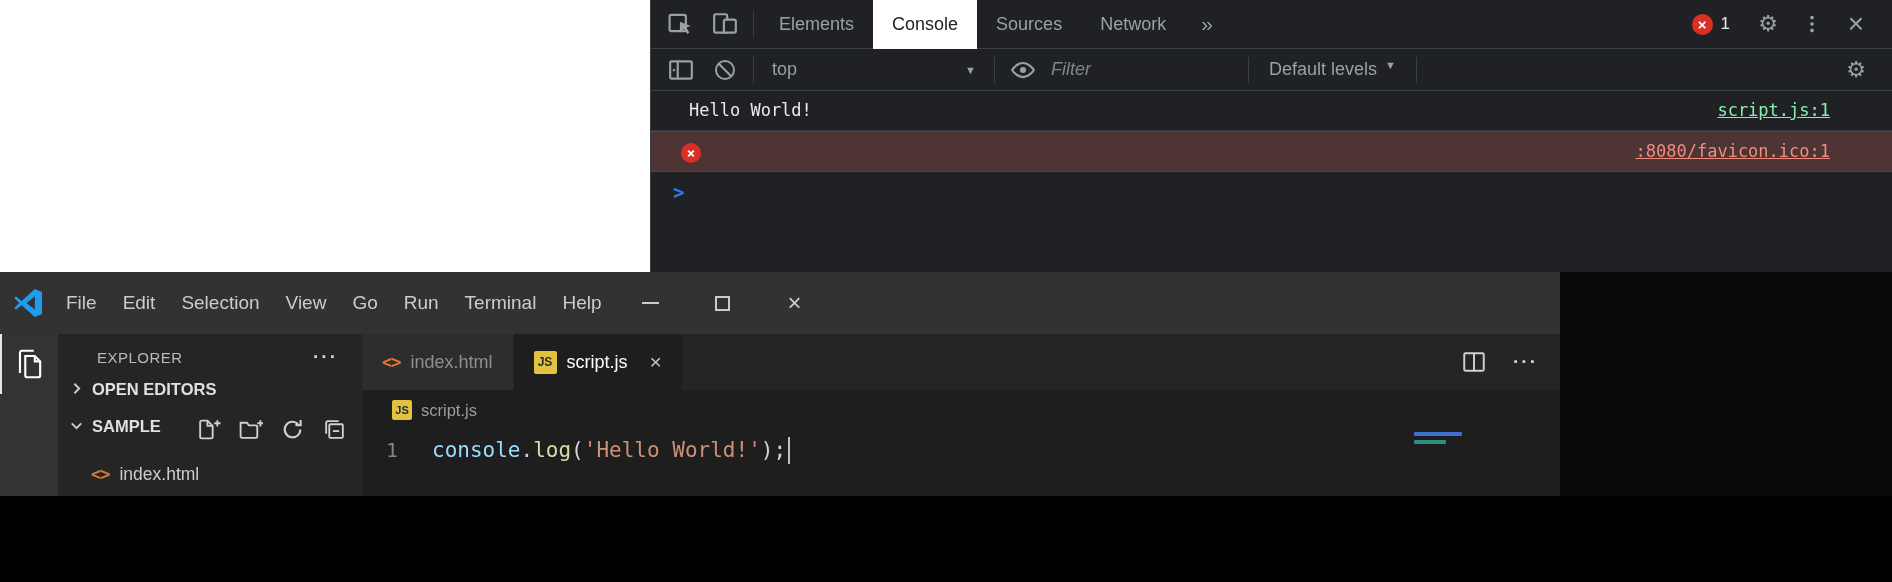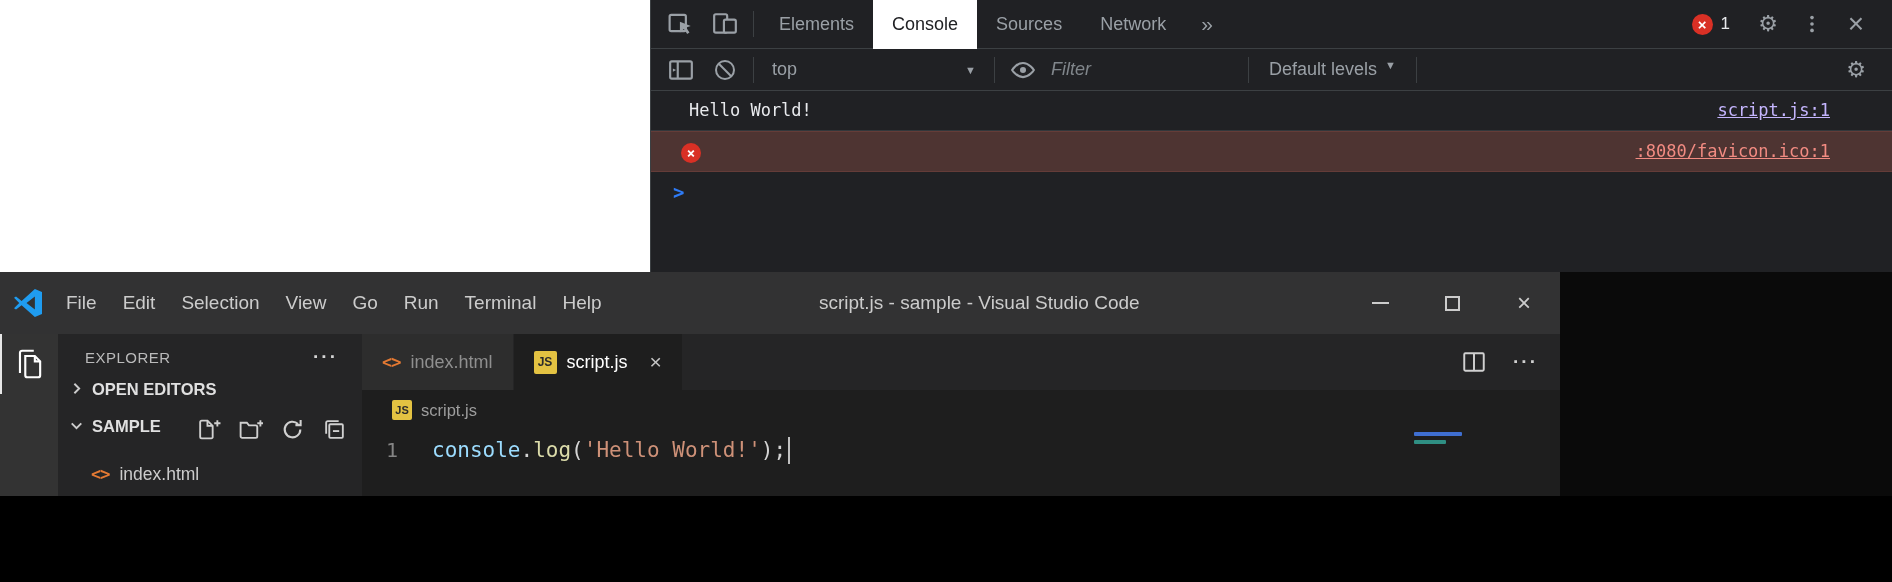--- a/index.html
+++ b/index.html
@@ -33,21 +33,21 @@
   .arrow { font-size:11px; color:#9aa0a6; margin-left:8px; }
   .dt-filter { width:185px; background:transparent; border:none; outline:none; color:#e8eaed;
                font-size:18px; font-family:"Liberation Sans", sans-serif; margin:0 6px;font-style:italic; }
   .dt-filter::placeholder { color:#80868b; }
   .dt-levels { display:flex; align-items:flex-start; padding:0 14px; flex:none; }
 
   .console { flex:1; font-family:"DejaVu Sans Mono", monospace; font-size:17px; overflow:hidden; }
   .c-row { display:flex; align-items:flex-start; padding:8px 62px 8px 38px; color:#e8eaed;
            border-bottom:1px solid #33373b; line-height:23px; }
   .c-row .c-text { flex:1; }
-  .c-link { color:#c4b5fd; text-decoration:underline; white-space:nowrap; cursor:pointer; }
+  .c-link { color:#86efac; text-decoration:underline; white-space:nowrap; cursor:pointer; }
   .c-row.error { background:#4e3432; border-top:1px solid #643c38; border-bottom:1px solid #643c38;
                  color:#f28b82; position:relative; padding-left:64px; }
   .c-row.error .c-text { flex:none; width:560px; }
   .c-link.err { color:#f28b82; }
   .err-icon { position:absolute; left:30px; top:11px; width:20px; height:20px; border-radius:50%;
               background:#d93025; color:#fff; font-size:14px; line-height:20px; text-align:center; font-weight:bold; }
   .c-prompt { padding:9px 0 0 22px; color:#2e7bf6; font-weight:bold; font-size:19px; }
 
   
   .vscode { position:absolute; left:0; top:272px; width:1560px; height:310px; background:#1e1e1e; color:#cccccc; }
@@ -64,21 +64,21 @@
   .sq { width:15px; height:15px; border:2px solid #cccccc; display:block; }
 
   .vs-main { display:flex; height:248px; }
   .activitybar { width:58px; background:#333333; position:relative; flex:none; overflow:hidden; }
   .act-item { width:58px; height:60px; display:flex; align-items:center; justify-content:center; color:#ffffff; }
   .act-item.active { border-left:2px solid #e7e7e7; padding-right:2px; }
   .act-search { position:absolute; top:208px; left:0; width:58px; display:flex; justify-content:center; color:#8d8d8d; }
 
   .vs-sidebar { width:304px; background:#252526; flex:none; overflow:hidden; }
   .sb-header { height:46px; display:flex; align-items:center; padding:0 24px 0 27px; }
-  .sb-title { flex:1; font-size:15px; color:#bbbbbb; letter-spacing:0.5px; }
+  .sb-title { flex:1; font-size:15px; color:#bbbbbb; letter-spacing:0.5px;margin-left:12px; }
   .sb-more { color:#d4d4d4; font-size:19px; font-weight:bold; letter-spacing:2px; }
   .sb-section { height:37px; display:flex; align-items:flex-start; font-weight:bold; font-size:16.5px;
                 color:#e0e0e0; padding-left:10px; }
   .chev { width:17px; height:17px; margin-right:7px; flex:none; color:#cccccc; }
   .sb-actions { margin-left:auto; display:flex; align-items:center; gap:17px; padding-right:15px; color:#d0d0d0; }
   .sb-file { height:40px; display:flex; align-items:center; padding-left:33px; font-size:17.5px; color:#cccccc; gap:10px; }
 
   .html-badge { color:#e37933; font-weight:bold; font-size:17px; letter-spacing:-1px;
                 font-family:"DejaVu Sans Mono", monospace; }
   .js-badge { width:23px; height:23px; background:#e3c242; color:#2b2b2b; font-weight:bold; font-size:12px;
@@ -218,21 +218,20 @@
       <nav class="vs-menus">
         <span class="vs-menu">File</span>
         <span class="vs-menu">Edit</span>
         <span class="vs-menu">Selection</span>
         <span class="vs-menu">View</span>
         <span class="vs-menu">Go</span>
         <span class="vs-menu">Run</span>
         <span class="vs-menu">Terminal</span>
         <span class="vs-menu">Help</span>
       </nav>
-      <div class="vs-title">script.js - sample - Visual Studio Code</div>
       <div class="vs-controls">
         <span class="vs-ctrl">
             <i class="dash"></i>
           </span>
         <span class="vs-ctrl">
             <i class="sq"></i>
           </span>
         <span class="vs-ctrl">×</span>
       </div>
     </div>

